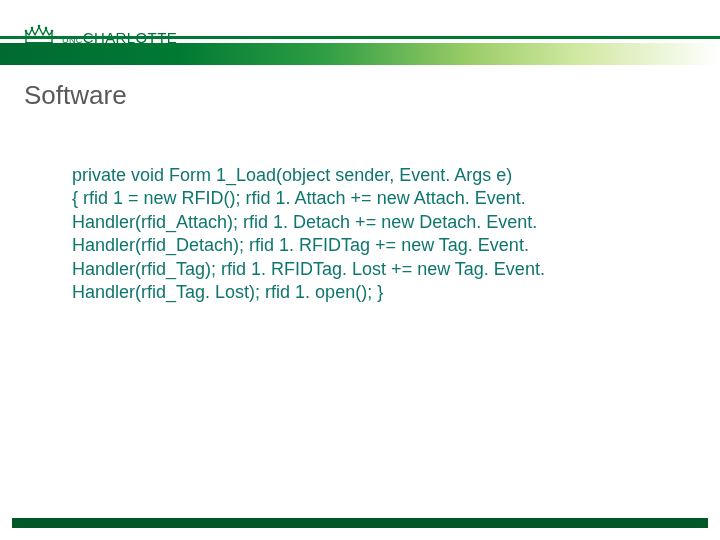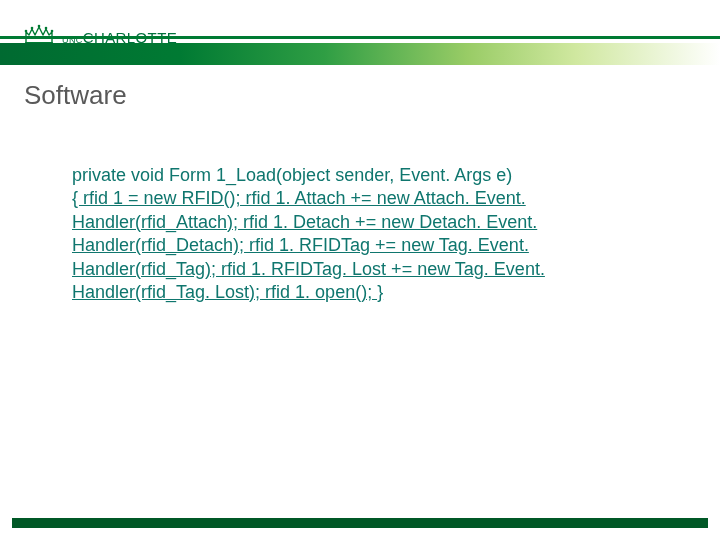--- a/index.html
+++ b/index.html
@@ -87,21 +87,20 @@
     color: #0f766e;
     margin-left: 16px;
   }
   .body-text .line1 {
     display: block;
   }
   .body-text .cont {
     display: block;
     text-indent: -8px;
     padding-left: 20px;
-    text-decoration: underline;
   }
   .body-text .cont.first {
     text-indent: 0;
     padding-left: 0;
   }
   .footer-bar {
     position: absolute;
     bottom: 12px;
     left: 12px;
     width: 696px;

